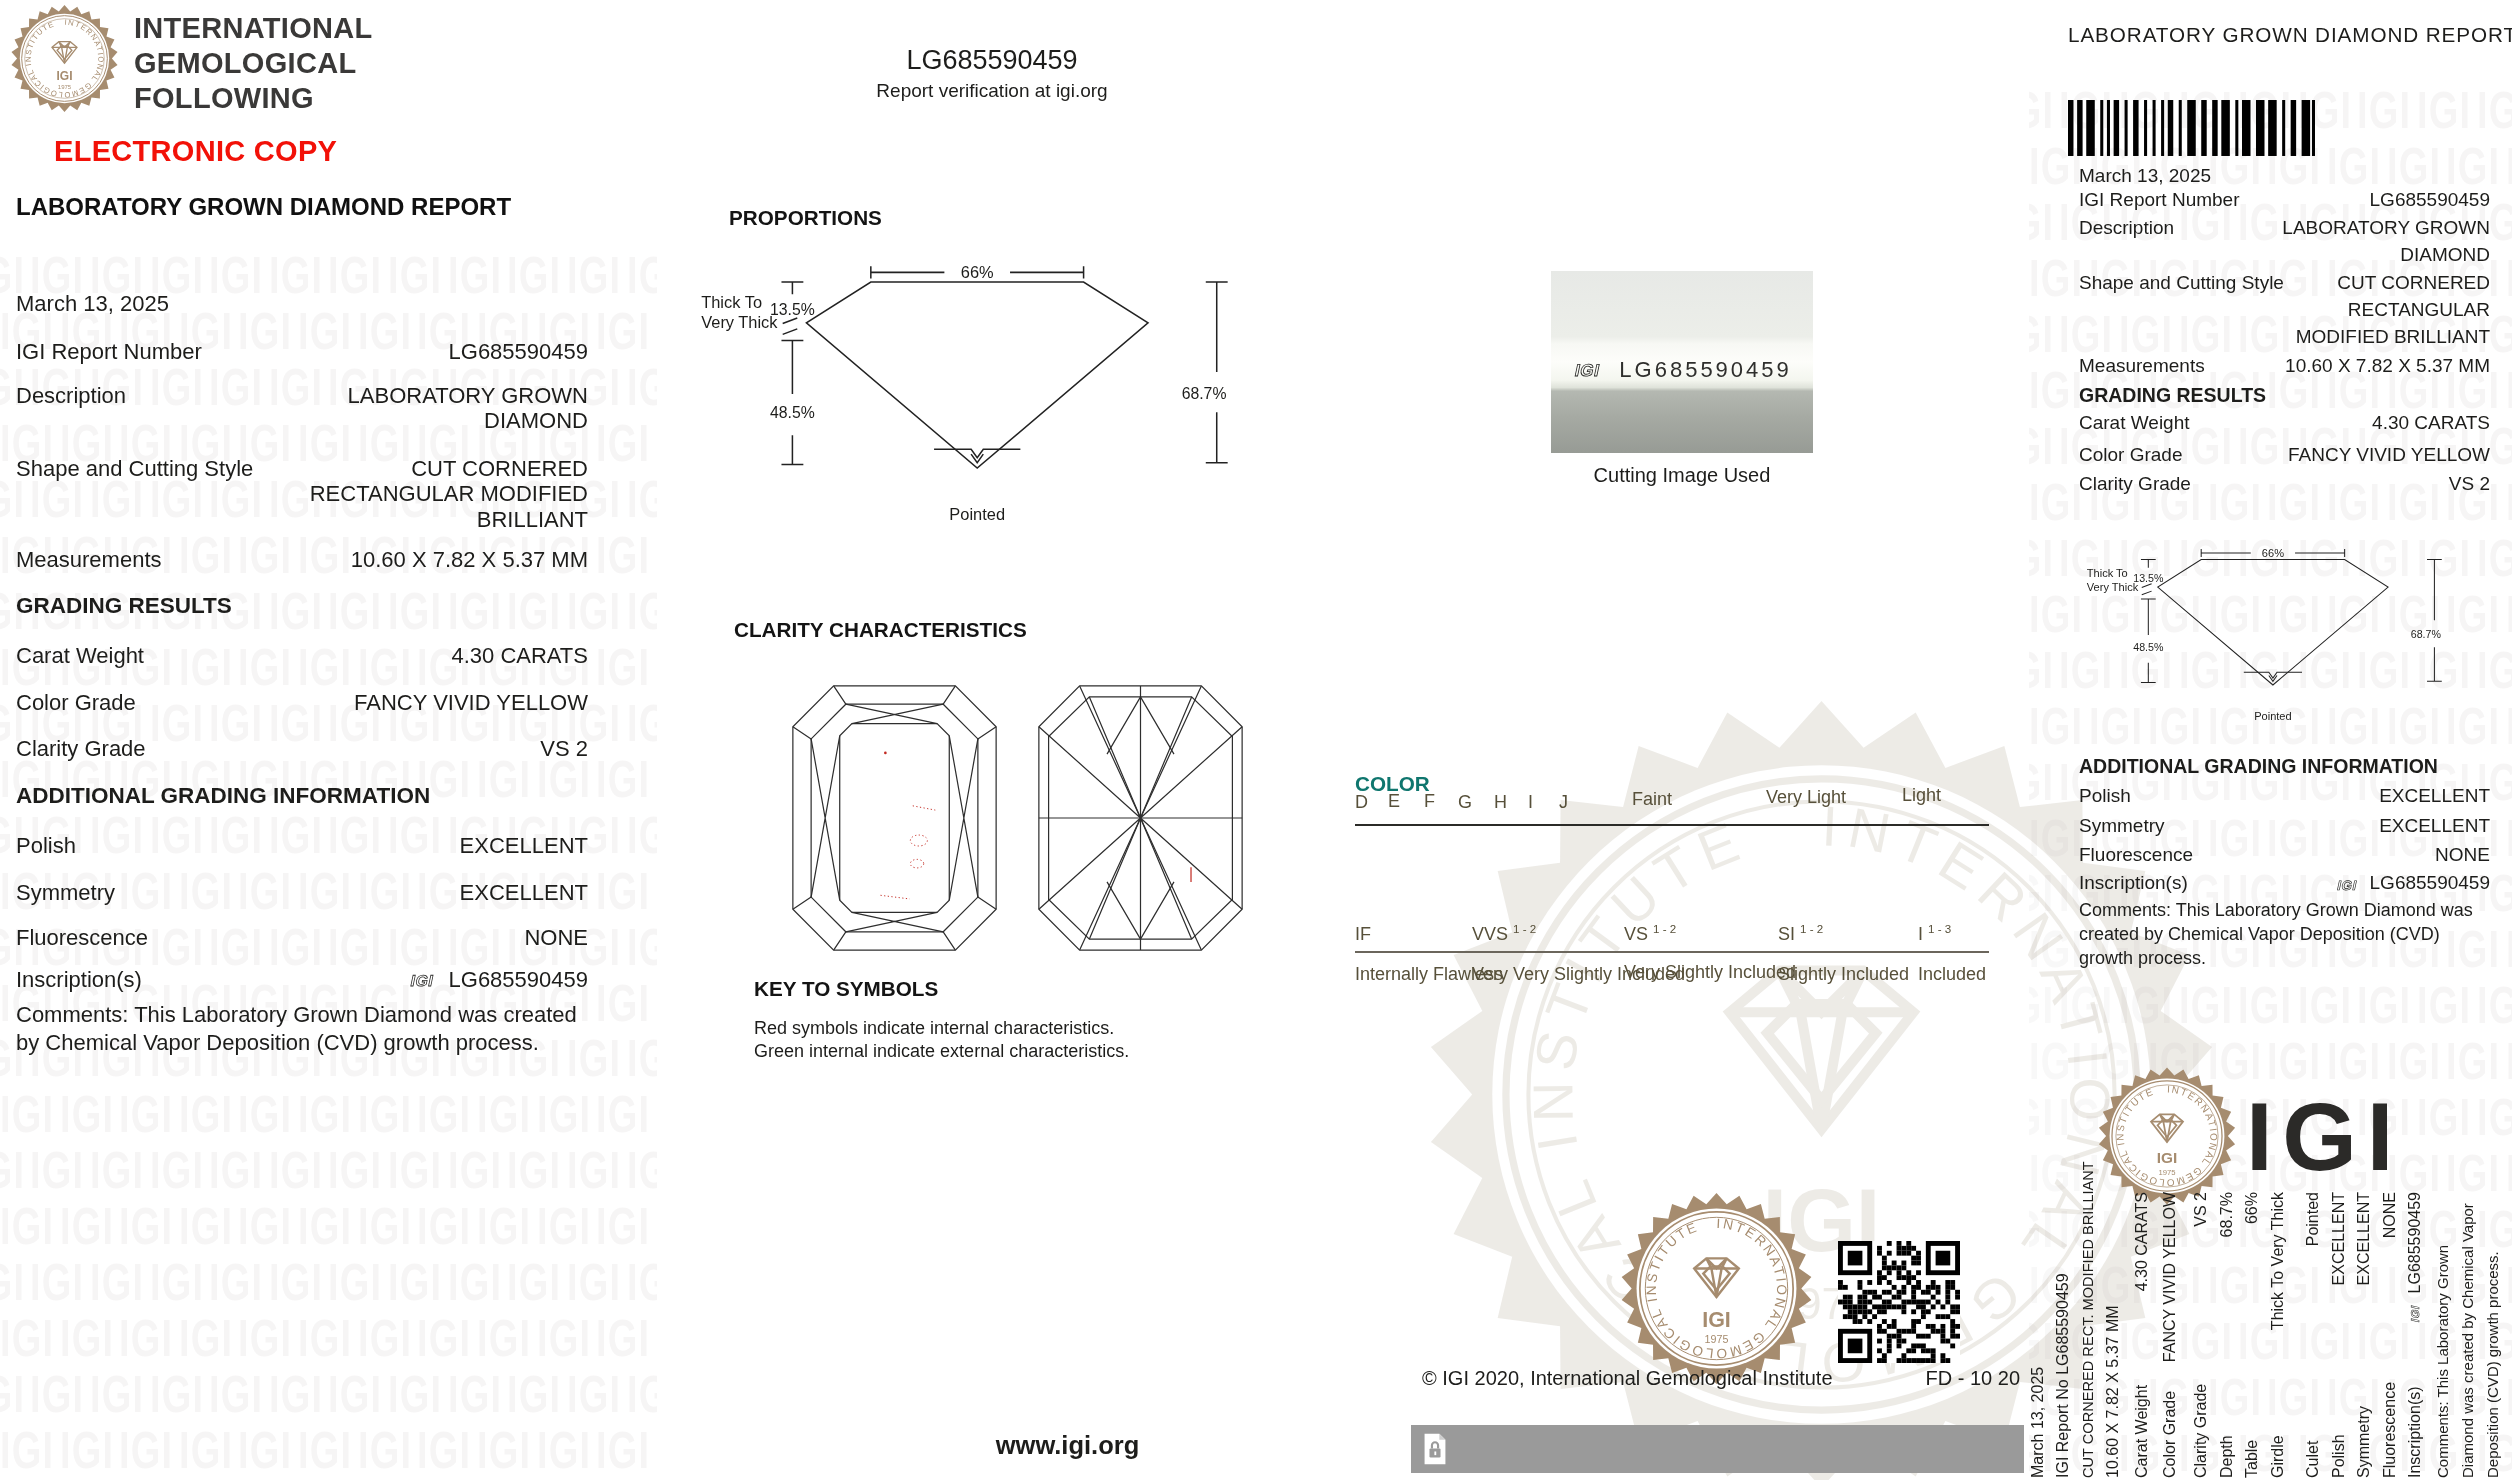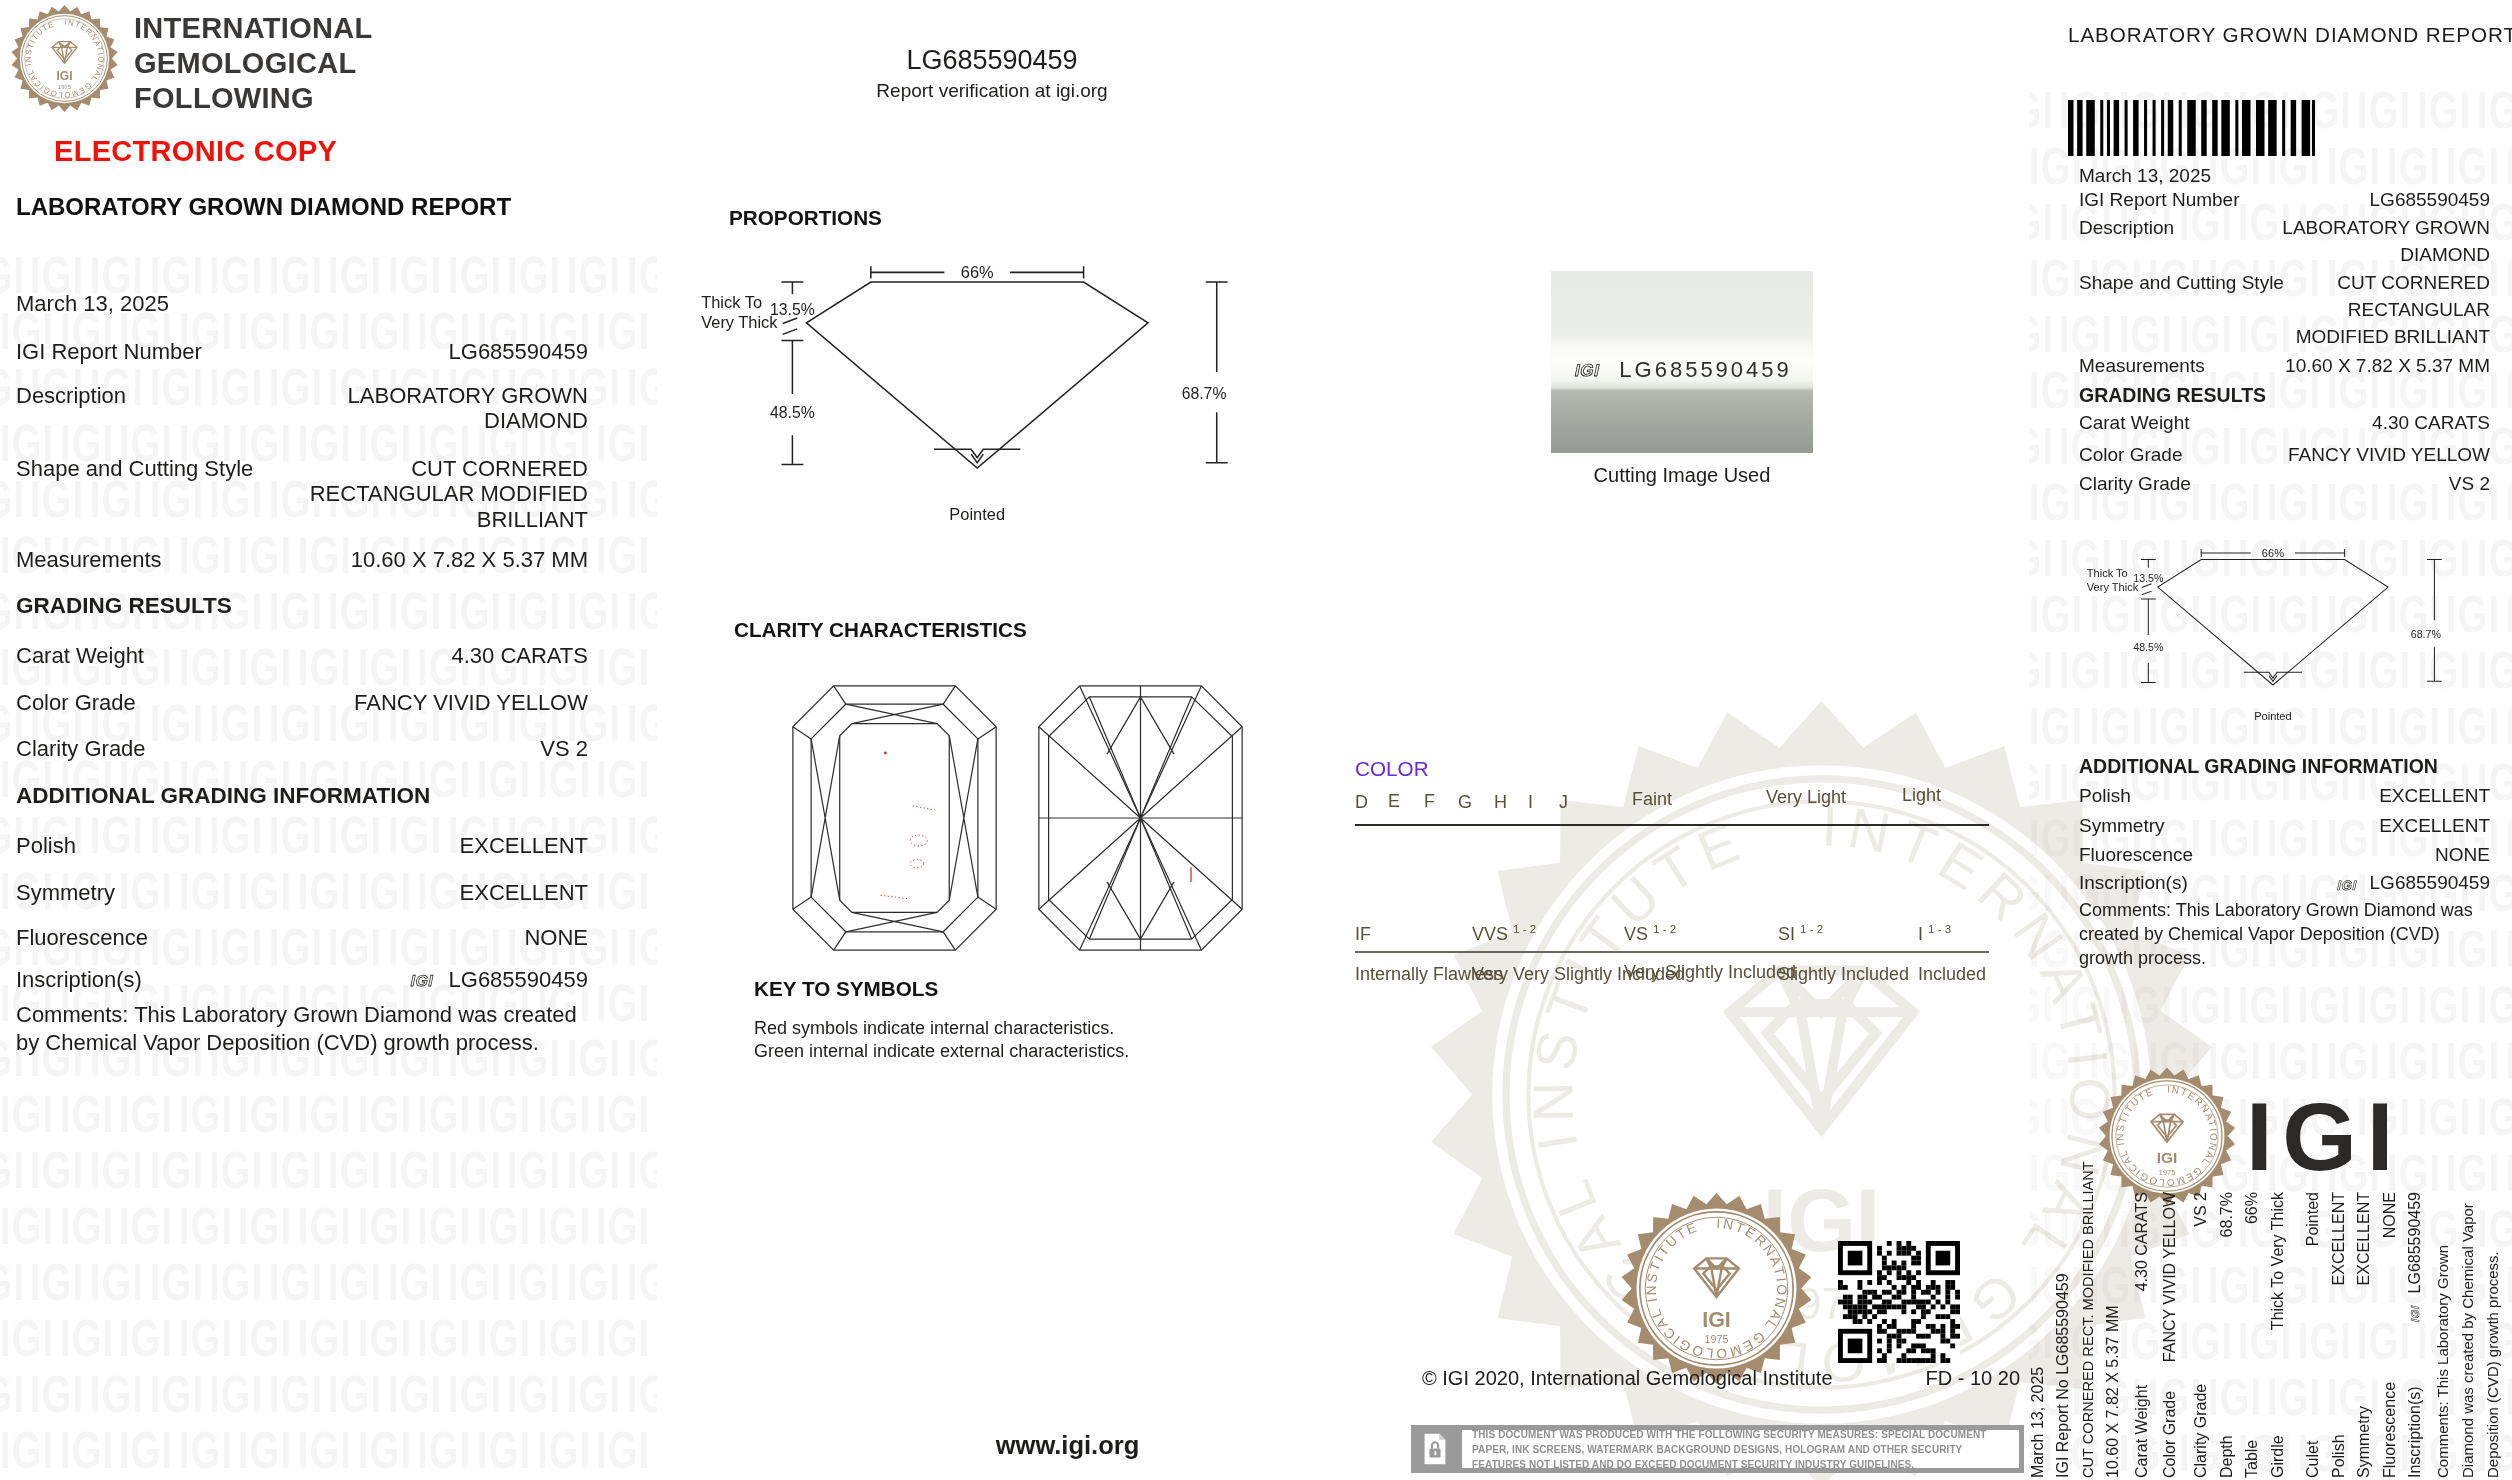--- a/index.html
+++ b/index.html
@@ -26,21 +26,21 @@
   .l-comments{font-size:22px;line-height:28px;width:572px;}
   
   .c-number{font-size:27px;text-align:center;}
   .c-verify{font-size:19px;text-align:center;}
   .sec-head{font-size:20.7px;font-weight:700;color:#141414;}
   .key-lines{font-size:18px;line-height:23px;}
   .sample{width:262px;height:182px;background:linear-gradient(180deg,#e7e9e6 0%,#eceee9 36%,#f7f8f4 40%,#fdfdfa 50%,#f4f6ef 60%,#dfe3da 64%,#b4b8b1 66%,#a6aaa3 80%,#979b95 100%);}
   .sample-ins{position:absolute;left:0;top:86px;width:100%;text-align:center;font-size:22px;letter-spacing:3px;color:#2e2e2c;}
   .sample-cap{font-size:20px;text-align:center;}
   .scale{color:#57503a;}
-  .scale .s-head{font-size:20.7px;font-weight:400;color:#6d28d9;}
+  .scale .s-head{font-size:20.7px;font-weight:700;color:#0f766e;margin-top:15px;}
   .scale .item{position:absolute;font-size:18px;white-space:nowrap;}
   .scale .rule{position:absolute;height:2.4px;background:#2b2b28;width:634px;}
   .scale sup{font-size:11.6px;}
   .desc2{width:131px;font-size:17.6px;line-height:22.5px;white-space:normal;}
   .copyright{font-size:20px;}
   .formcode{font-size:20px;text-align:right;}
   .website{font-size:25.5px;font-weight:700;text-align:center;}
   .secstrip{background:#9a9a9a;padding:4.9px;display:flex;align-items:center;gap:8.5px;}
   .secbox{background:#fff;height:38px;flex:1;display:flex;align-items:center;padding:2.4px 9.7px;}
   .sectext{font-size:10px;line-height:15px;color:#8f8f8f;font-weight:600;letter-spacing:0.1px;}
@@ -1020,23 +1020,20 @@
   <div class="abs z secstrip" style="left:1411px;top:1425px;width:613px;height:48px;">
     <span style="width:38px;height:38px;display:inline-block;">
       <svg viewBox="0 0 62 62" style="width:100%;height:100%;">
         <path d="M14,6 h24 l10,10 v40 h-34 z" fill="#fff"></path>
         <path d="M38,6 l10,10 h-10 z" fill="#cfcfcf"></path>
         <rect x="22" y="30" width="18" height="15" rx="2" fill="#9a9a9a"></rect>
         <path d="M26,30 v-5 a5,5 0 0 1 10,0 v5" stroke="#9a9a9a" stroke-width="3.5" fill="none"></path>
         <rect x="30" y="35" width="3" height="6" fill="#fff"></rect>
       </svg>
     </span>
-    <span class="secbox">
-      <span class="sectext">THIS DOCUMENT WAS PRODUCED WITH THE FOLLOWING SECURITY MEASURES:  SPECIAL DOCUMENT PAPER, INK SCREENS, WATERMARK BACKGROUND DESIGNS, HOLOGRAM AND OTHER SECURITY FEATURES NOT LISTED AND DO EXCEED DOCUMENT SECURITY INDUSTRY GUIDELINES.</span>
-    </span>
   </div>
 
   <div class="abs z r-title" style="left:2068px;top:23px;width:433px;">LABORATORY GROWN DIAMOND REPORT</div>
   <div id="barcode" class="abs z" style="left:2068px;top:100px;width:247px;height:56px;"><svg viewBox="0 0 406 92" style="width:100%;height:100%;">
         <rect x="0" y="0" width="9" height="92" fill="#000"></rect>
         <rect x="15" y="0" width="9" height="92" fill="#000"></rect>
         <rect x="30" y="0" width="14" height="92" fill="#000"></rect>
         <rect x="53" y="0" width="5" height="92" fill="#000"></rect>
         <rect x="64" y="0" width="5" height="92" fill="#000"></rect>
         <rect x="75" y="0" width="9" height="92" fill="#000"></rect>

